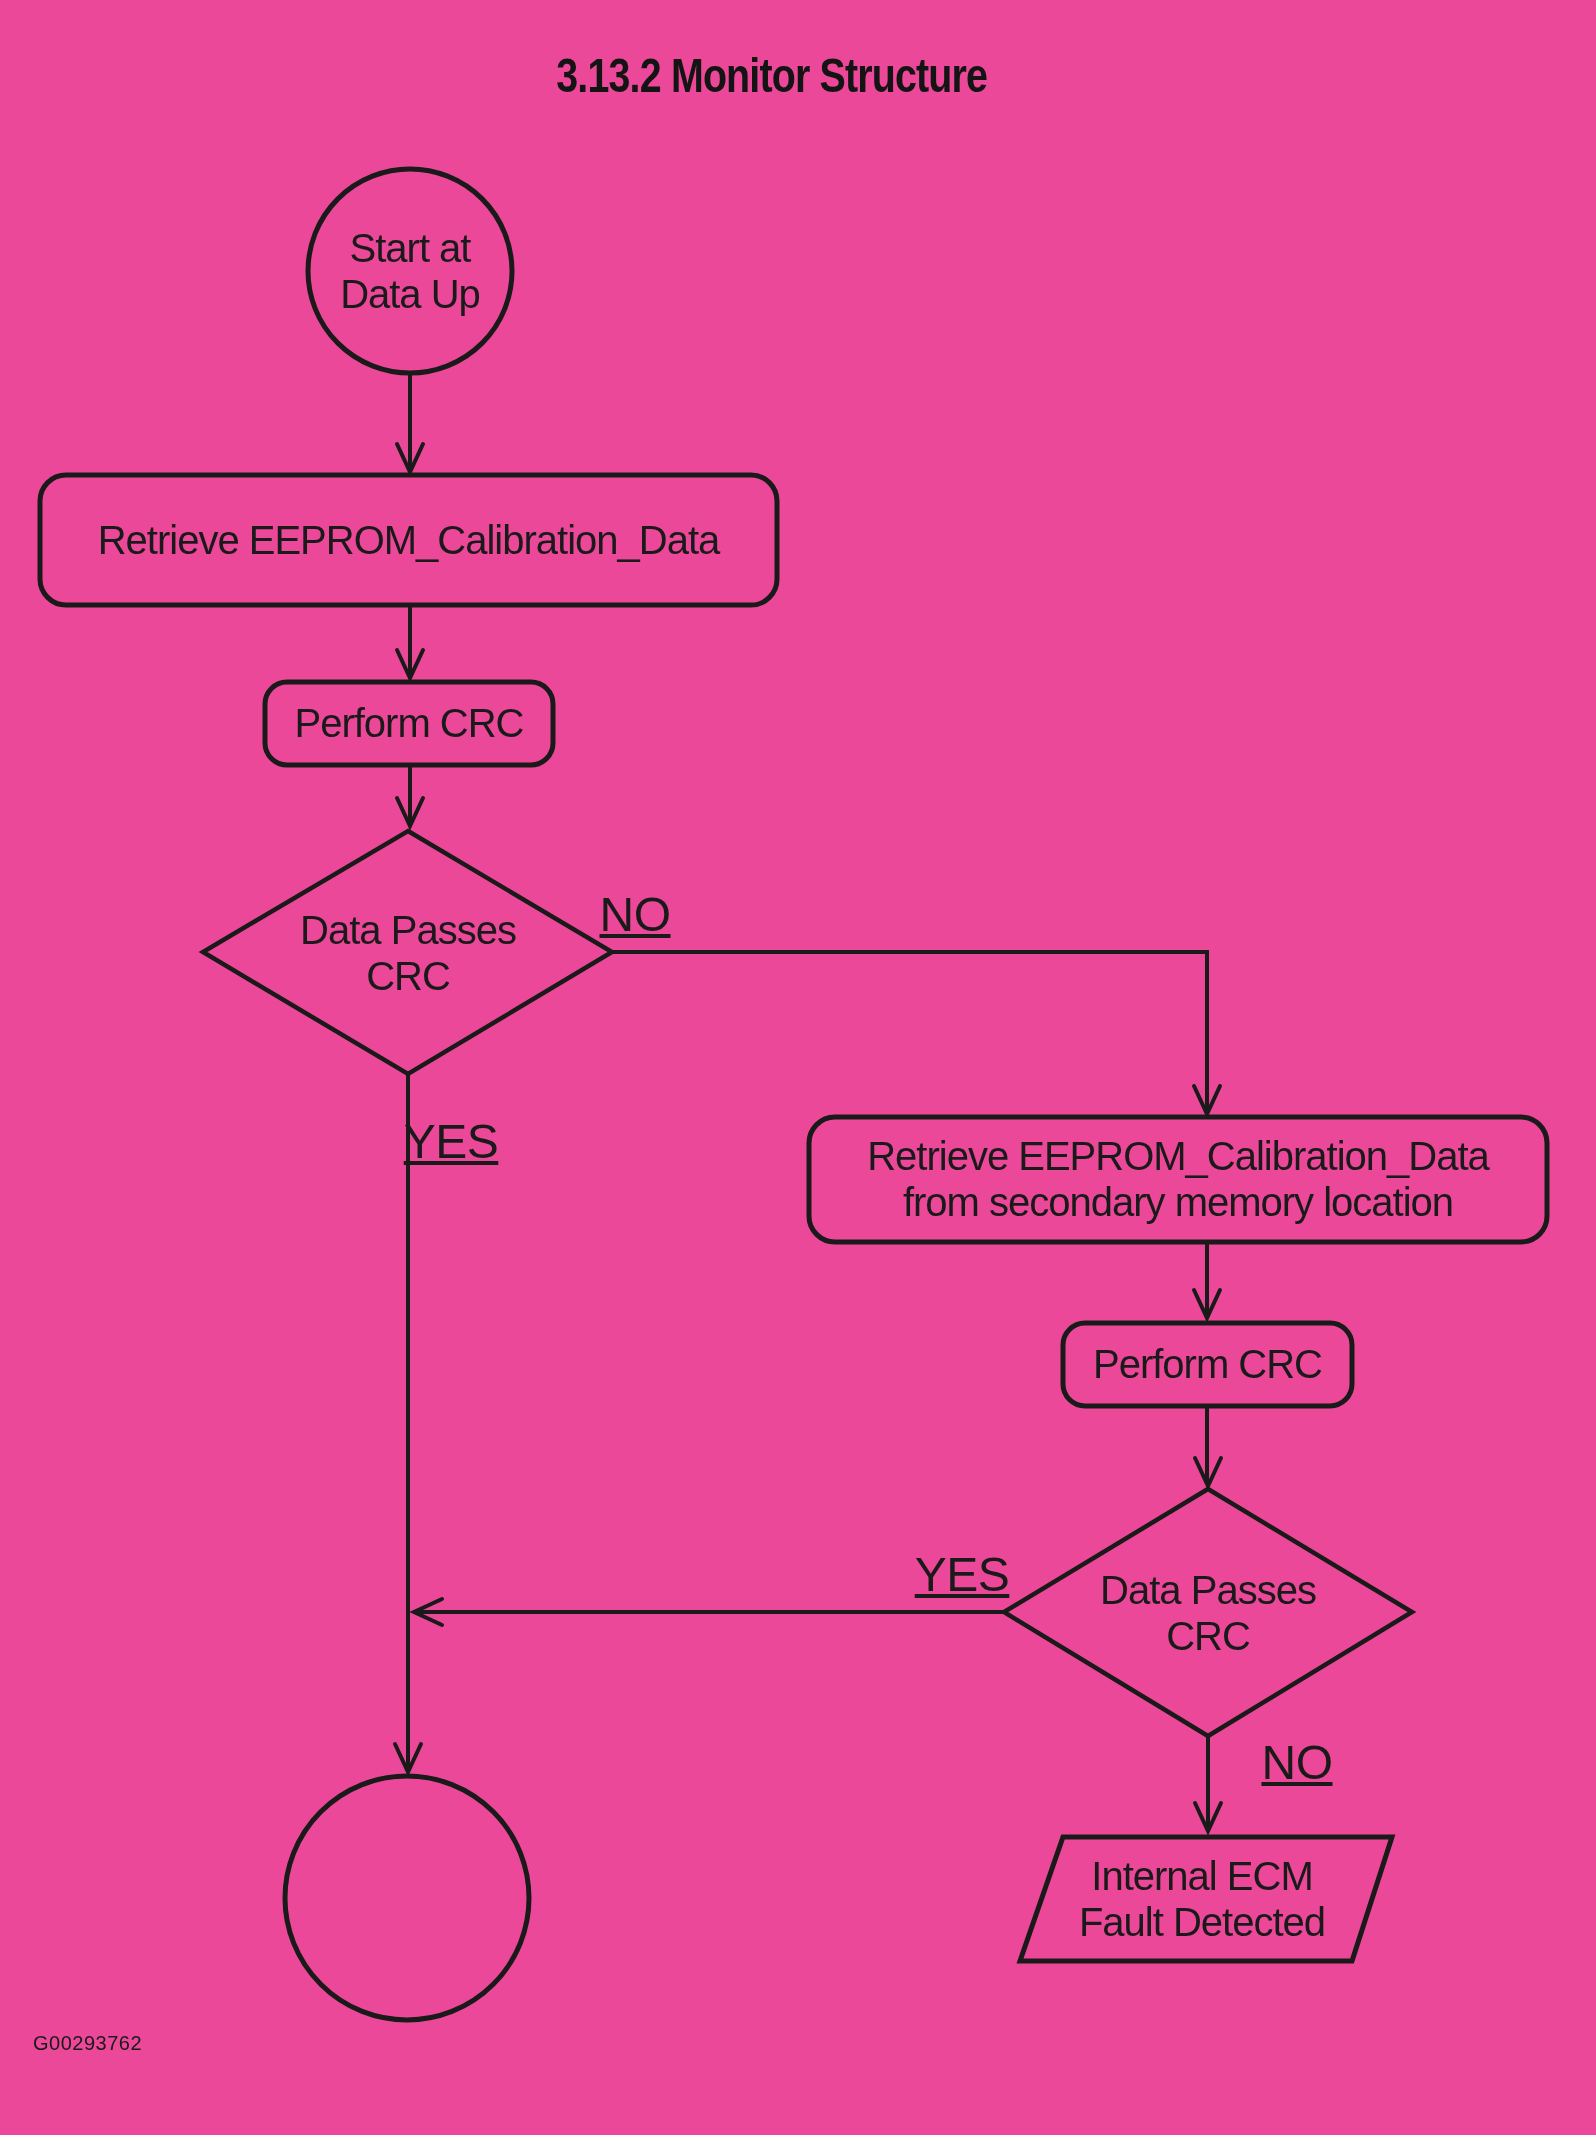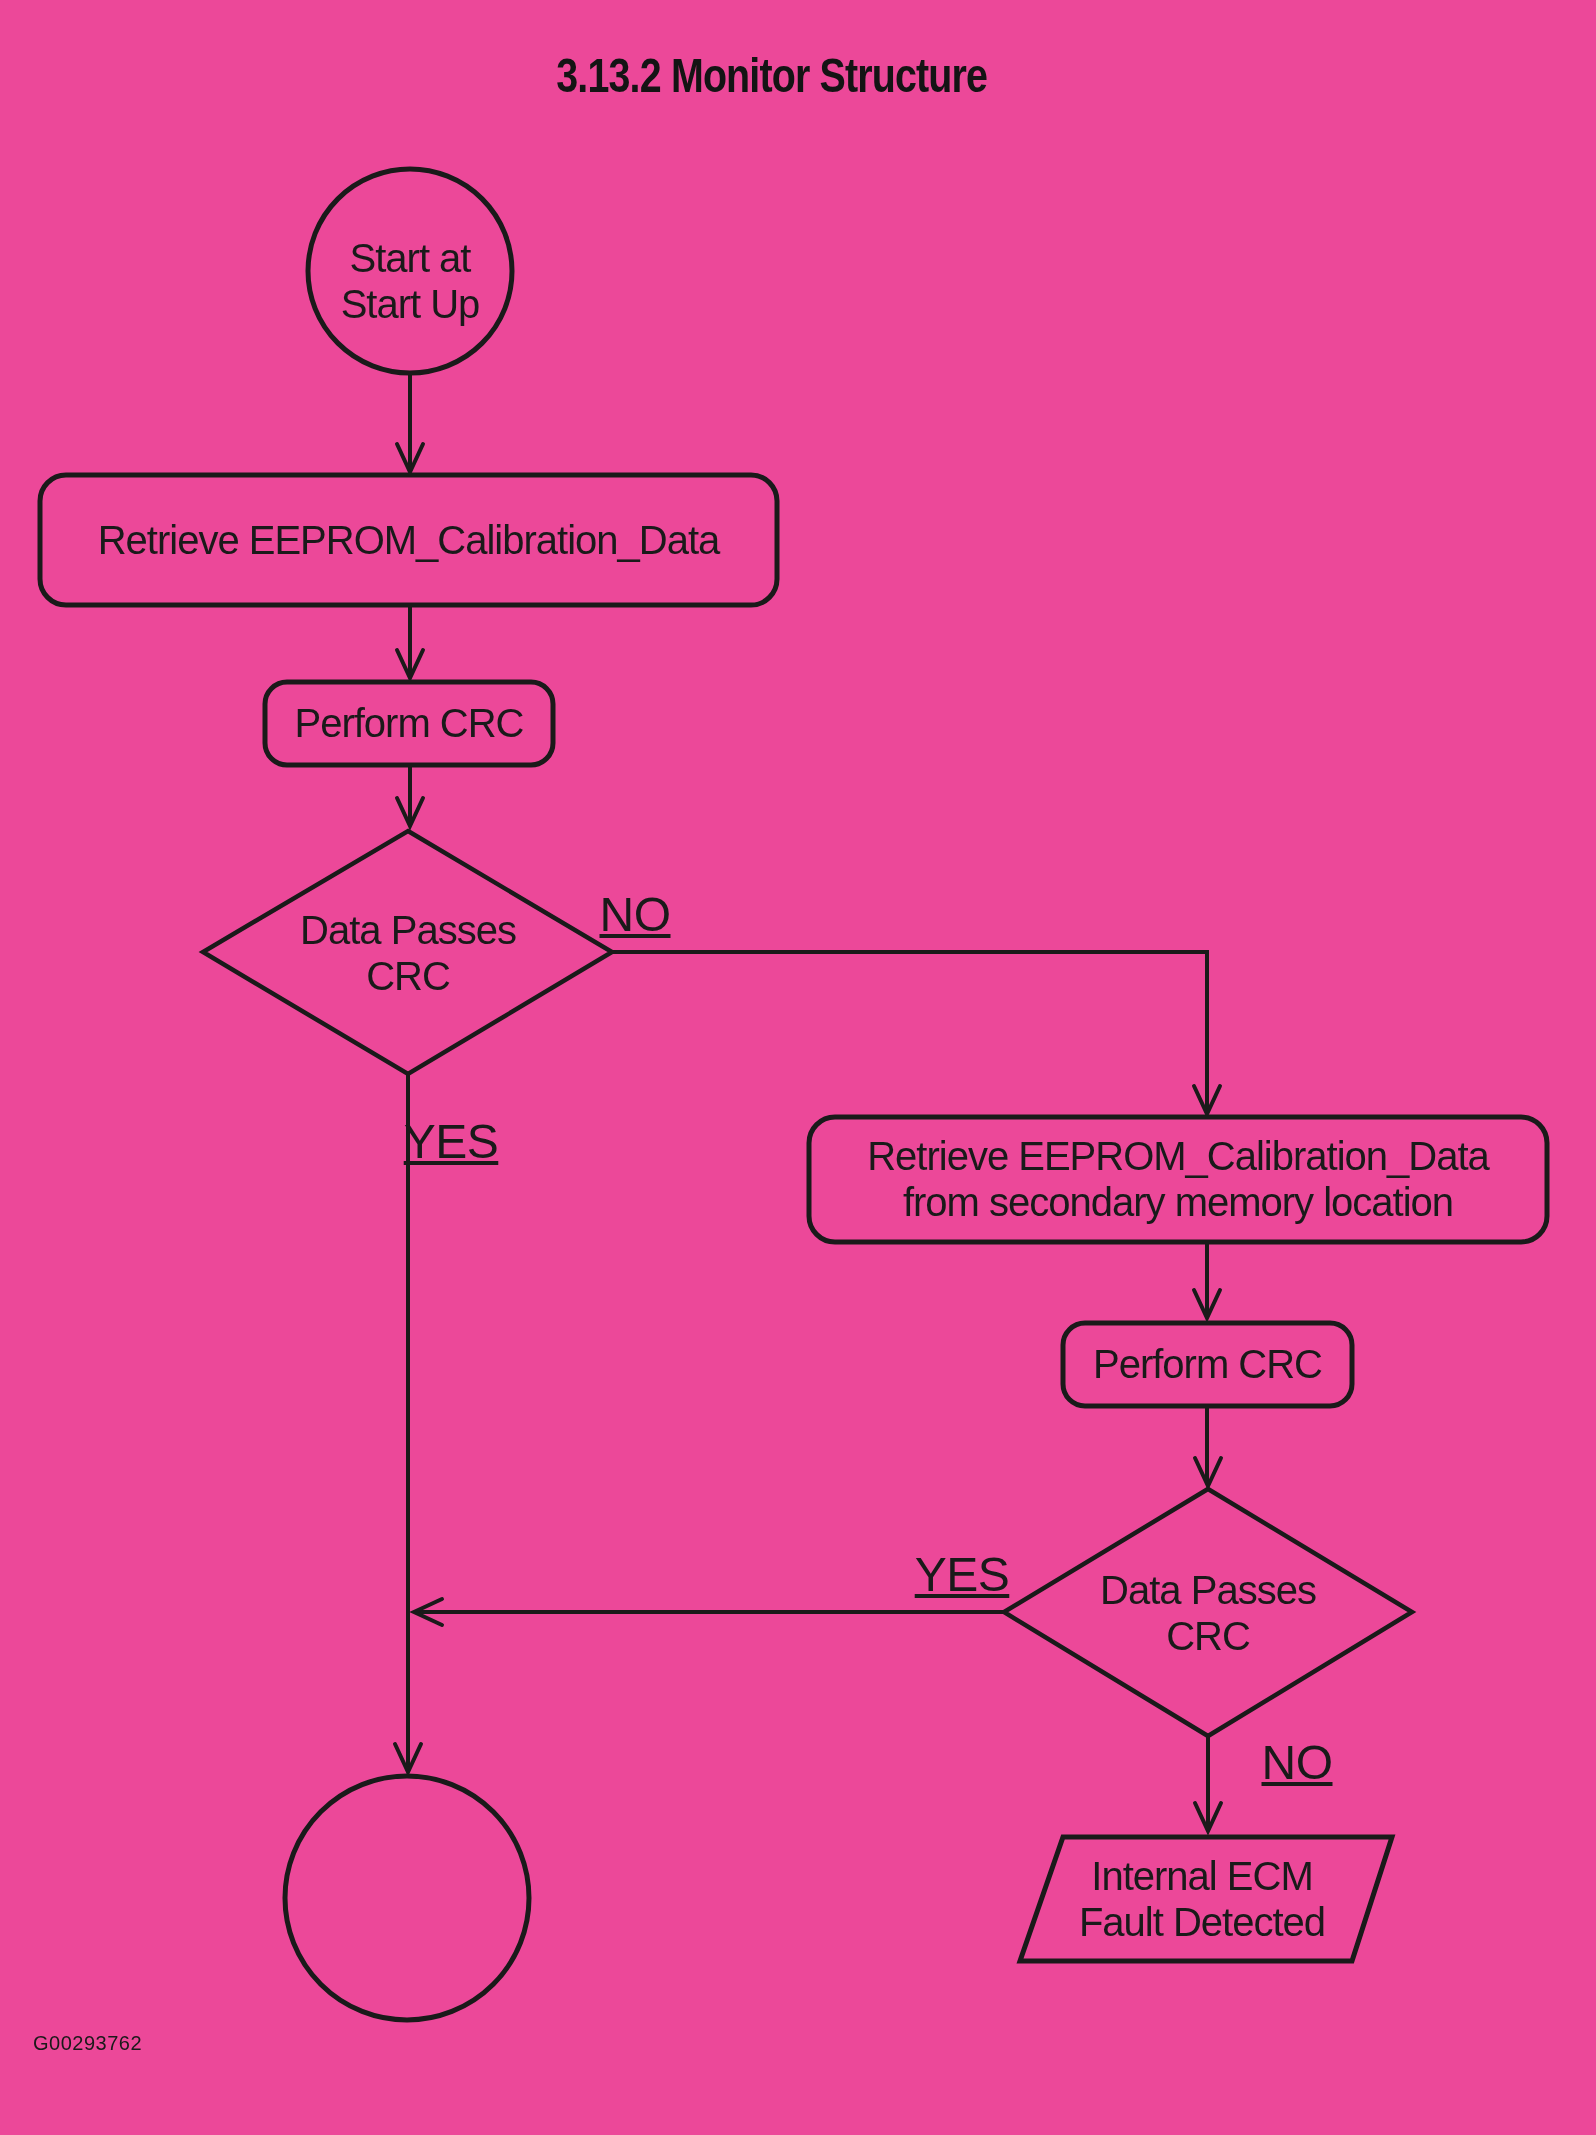--- a/index.html
+++ b/index.html
@@ -84,23 +84,23 @@
     <rect class="shape" x="1063" y="1323" width="289" height="83" rx="22"></rect>
     <polygon class="shape thin" points="1208,1489 1412,1612 1208,1736 1004,1612"></polygon>
     <circle class="shape" cx="407" cy="1898" r="122"></circle>
     <polygon class="shape" points="1063,1837 1392,1837 1352,1961 1020,1961"></polygon>
   </svg>
 
   <div class="titlewrap">
     <span class="titletext">3.13.2 Monitor Structure</span>
   </div>
 
-  <div class="ntext" style="left:307px; top:179px; width:206px; height:206px;">
+  <div class="ntext" style="left:307px; top:169px; width:206px; height:206px;">
     <span>Start at</span>
-    <span>Start Up</span>
+    <span>Data Up</span>
   </div>
 
   <div class="ntext" style="left:40px; top:477px; width:737px; height:128px;">
     <span>Retrieve EEPROM_Calibration_Data</span>
   </div>
 
   <div class="ntext" style="left:265px; top:682px; width:288px; height:83px;">
     <span>Perform CRC</span>
   </div>
 

